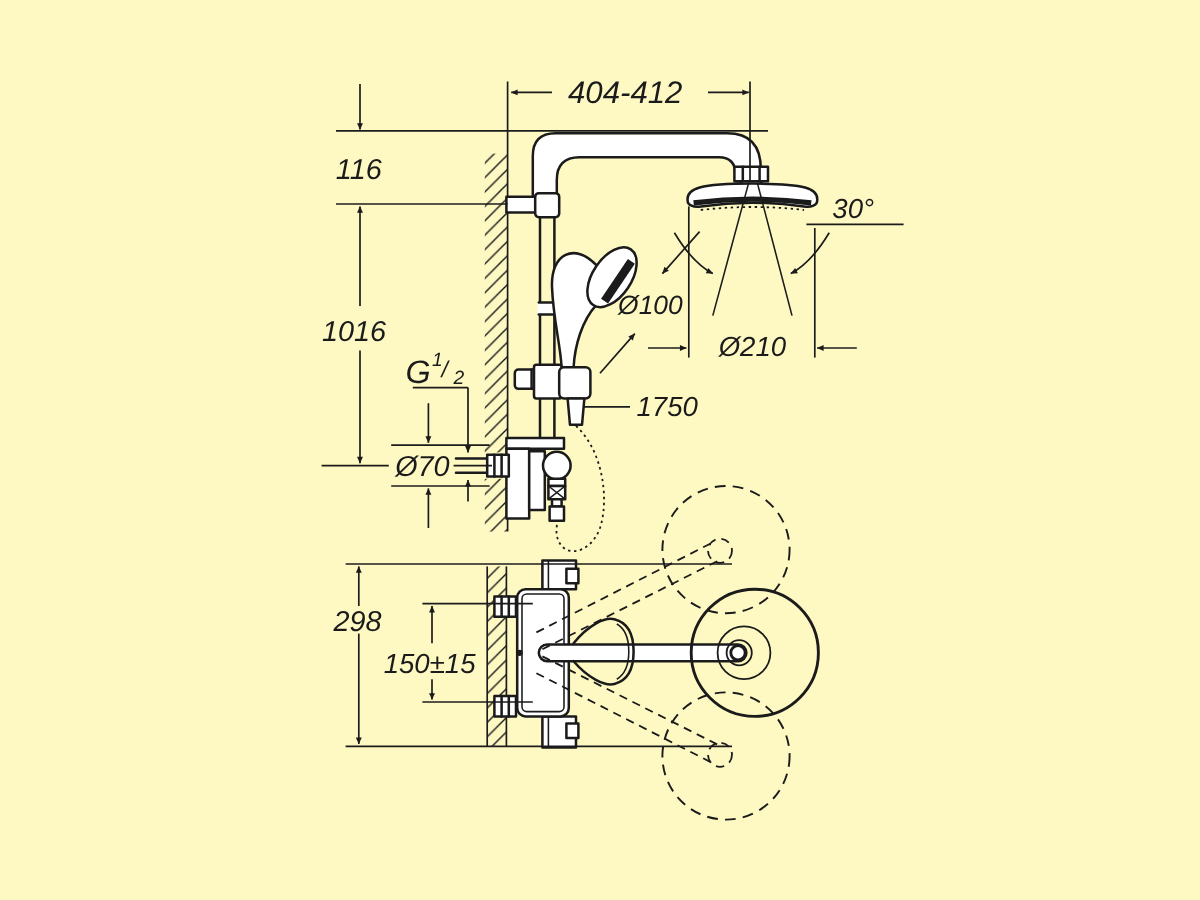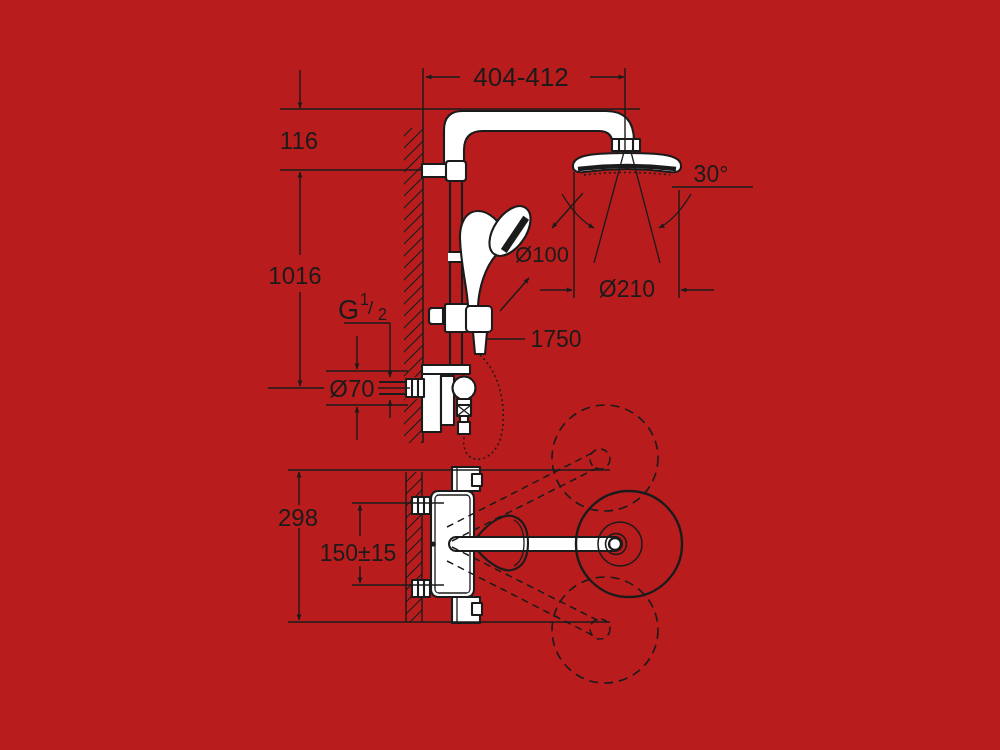--- a/index.html
+++ b/index.html
@@ -1,16 +1,16 @@
 <!DOCTYPE html>
 <html><head>
 <meta charset="utf-8">
 <style>
   html,body{margin:0;padding:0;background:#ffffff;}
-  .stage{width:1000px;height:750px;background:#b91c1c;position:relative;overflow:hidden;}
+  .stage{width:1000px;height:750px;background:#fef9c3;position:relative;overflow:hidden;font-style:italic;}
   svg{font-family:"Liberation Sans", sans-serif;}
   svg text{fill:#1b1b1b;}
   .part{stroke:#1b1b1b;stroke-width:2.1;fill:none;stroke-linecap:round;stroke-linejoin:round;}
   .partw{stroke:#1b1b1b;stroke-width:2.1;fill:#ffffff;stroke-linejoin:round;}
   .thin{stroke:#1b1b1b;stroke-width:1.3;fill:none;}
   .dim{stroke:#1b1b1b;stroke-width:1.4;fill:none;}
   .dash{stroke:#1b1b1b;stroke-width:1.6;fill:none;stroke-dasharray:9 6;}
   .dash2{stroke:#1b1b1b;stroke-width:1.5;fill:none;stroke-dasharray:7 5;}
   .dot{stroke:#1b1b1b;stroke-width:1.5;fill:none;stroke-dasharray:2 3;}
 </style>

